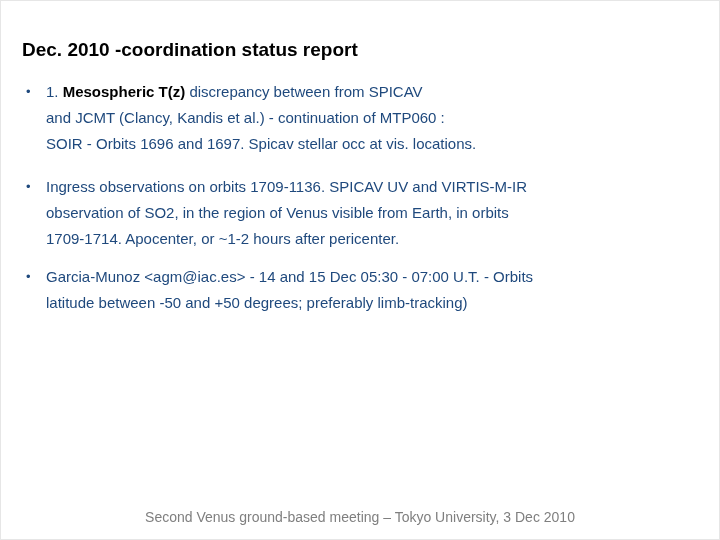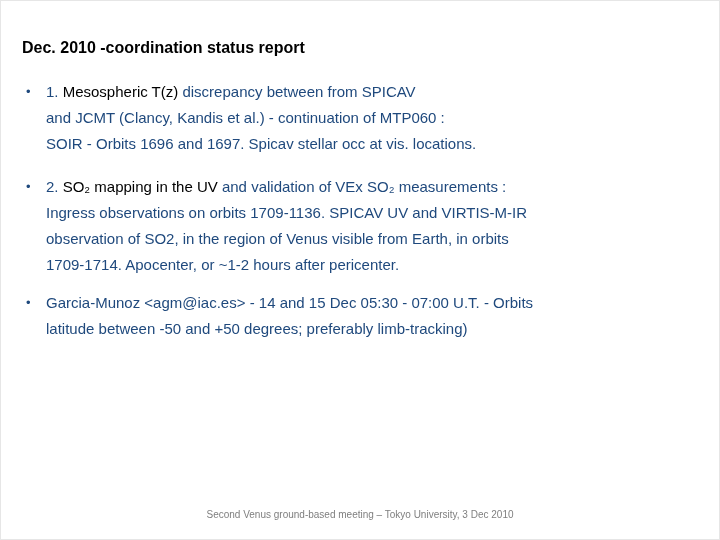--- a/index.html
+++ b/index.html
@@ -15,21 +15,21 @@
     font-family: "Liberation Sans", "DejaVu Sans", sans-serif;
     overflow: hidden;
     box-sizing: border-box;
     border: 1px solid #e6e6e6;
   }
   .slide-title {
     position: absolute;
     left: 21px;
     top: 38px;
     margin: 0;
-    font-size: 16px;
+    font-size: 19px;
     font-weight: bold;
     color: var(--black, #000000);
     white-space: pre;
   }
   .bullet-list {
     position: absolute;
     left: 25px;
     top: 78px;
     width: 670px;
   }
@@ -57,29 +57,29 @@
     font-size: 15px;
     line-height: 26px;
     white-space: pre;
   }
   .line .blue {
     color: var(--blue, #1F497D);
     font-weight: normal;
   }
   .line .bold {
     color: var(--black, #000000);
-    font-weight: normal;
+    font-weight: bold;
   }
   .slide-footer {
     position: absolute;
     left: 0;
     right: 0;
     top: 508px;
     text-align: center;
-    font-size: 10px;
+    font-size: 14px;
     color: var(--gray, #7F7F7F);
     white-space: pre;
   }
 </style>
 </head>
 <body>
 
 <div class="slide">
   <h1 class="slide-title">Dec. 2010 -coordination status report</h1>
   <div class="bullet-list">
@@ -87,21 +87,20 @@
         <span class="marker">•</span>
         <div class="bullet-text">
           <div class="line"><span class="blue">1. </span><span class="bold">Mesospheric T(z)</span><span class="blue"> discrepancy between from SPICAV</span></div>
           <div class="line"><span class="blue">and JCMT (Clancy, Kandis et al.) - continuation of MTP060 :</span></div>
           <div class="line"><span class="blue">SOIR - Orbits 1696 and 1697. Spicav stellar occ at vis. locations.</span></div>
         </div>
       </div>
       <div class="bullet-item">
         <span class="marker">•</span>
         <div class="bullet-text">
-          <div class="line"><span class="blue">2. </span><span class="bold">SO₂ mapping in the UV</span><span class="blue"> and validation of VEx SO₂ measurements :</span></div>
           <div class="line"><span class="blue">Ingress observations on orbits 1709-1136. SPICAV UV and VIRTIS-M-IR</span></div>
           <div class="line"><span class="blue">observation of SO2, in the region of Venus visible from Earth, in orbits</span></div>
           <div class="line"><span class="blue">1709-1714. Apocenter, or ~1-2 hours after pericenter.</span></div>
         </div>
       </div>
       <div class="bullet-item">
         <span class="marker">•</span>
         <div class="bullet-text">
           <div class="line"><span class="blue">Garcia-Munoz &lt;agm@iac.es&gt; - 14 and 15 Dec 05:30 - 07:00 U.T. - Orbits</span></div>
           <div class="line"><span class="blue">latitude between -50 and +50 degrees; preferably limb-tracking)</span></div>

